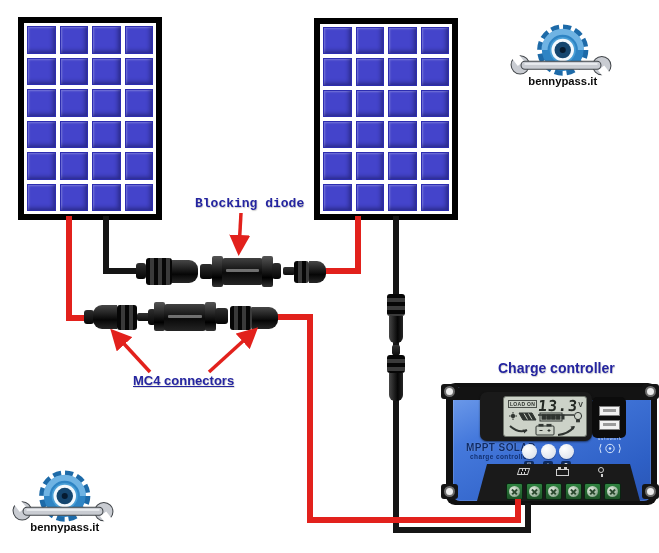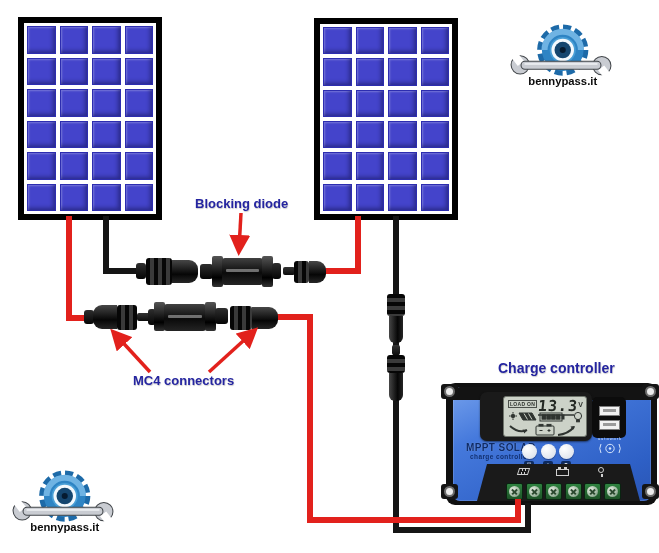--- a/index.html
+++ b/index.html
@@ -223,22 +223,22 @@
     <defs>
       <marker id="ah" markerWidth="6" markerHeight="6" refX="4" refY="3" orient="auto">
         <path d="M0,0 L6,3 L0,6 Z" style="fill:var(--wire-positive,#e2211c);"></path>
       </marker>
     </defs>
     <line x1="241" y1="213" x2="239" y2="249" style="stroke:var(--wire-positive,#e2211c);stroke-width:3.5;" marker-end="url(#ah)"></line>
     <line x1="150" y1="372" x2="115" y2="334" style="stroke:var(--wire-positive,#e2211c);stroke-width:3.5;" marker-end="url(#ah)"></line>
     <line x1="209" y1="372" x2="253" y2="332" style="stroke:var(--wire-positive,#e2211c);stroke-width:3.5;" marker-end="url(#ah)"></line>
   </svg>
 
-  <div class="lbl" style="left:195px;top:196px;">Blocking diode</div>
-  <div class="lbl" style="left:133px;top:373px;">MC4 connectors</div>
+  <div class="lbl" style="left:195px;top:196px;font-family:Liberation Mono, monospace;">Blocking diode</div>
+  <div class="lbl" style="left:133px;top:373px;text-decoration:underline;">MC4 connectors</div>
   <div class="lbl big" style="left:498px;top:360px;">Charge controller</div>
 
   <div class="controller">
     <div class="cc-body"></div>
     <div class="cc-face"></div>
     <div class="cc-topband"></div>
 
     <div class="lcd-bezel"></div>
     <div class="lcd-screen">
       <div class="lcd-load">LOAD ON</div>

